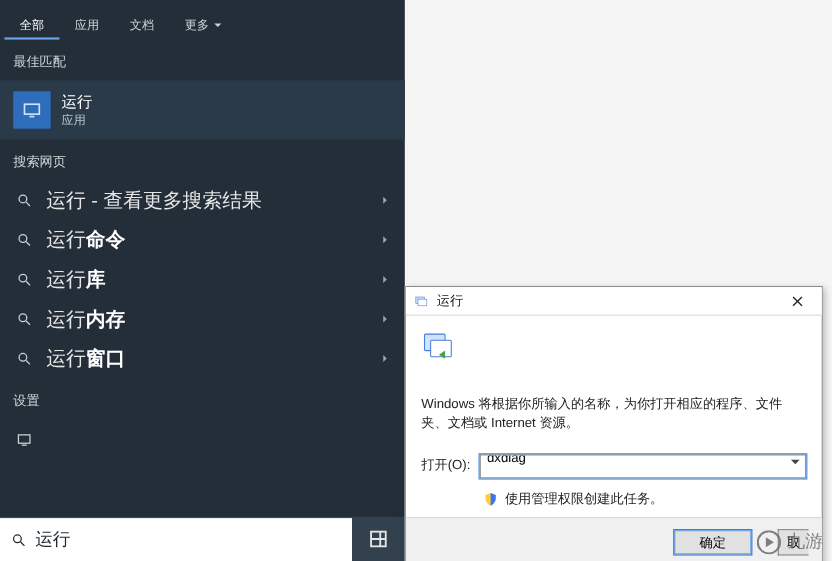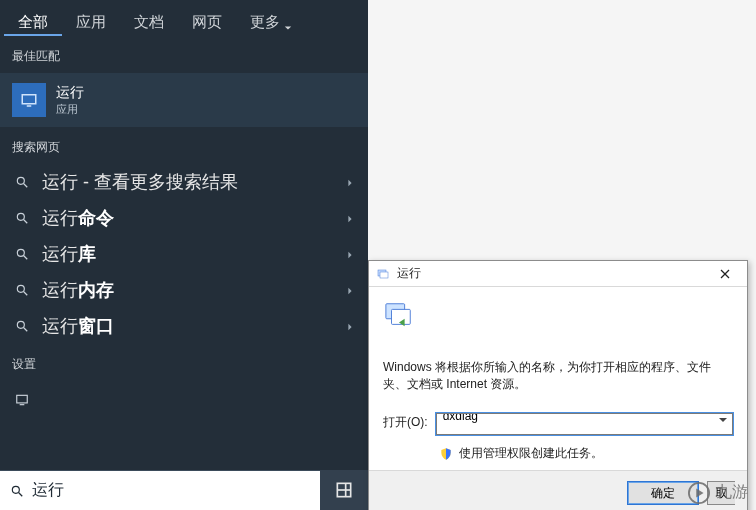--- a/index.html
+++ b/index.html
@@ -1,21 +1,21 @@
 <!DOCTYPE html>
 <html><head>
 <meta charset="utf-8">
 <style>
 * { margin: 0; padding: 0; box-sizing: border-box; font-family: "Microsoft YaHei", "Segoe UI", sans-serif; }
 body { width: 756px; height: 510px; background: #f5f5f5; position: relative; overflow: hidden; }
 
 .start-panel { position: absolute; left: 0; top: 0; width: 368px; height: 510px; background: #232e39; color: #e6e6e6; display: flex; flex-direction: column; }
 
 .tabs { display: flex; height: 36px; padding-left: 4px; }
-.tab { padding: 16px 14px 6px; font-size: 15px; color: #d0d4d8; cursor: pointer; border-bottom: 2px solid transparent; display: flex; align-items: center; gap: 4px; }
+.tab { padding: 16px 14px 6px; font-size: 11px; color: #d0d4d8; cursor: pointer; border-bottom: 2px solid transparent; display: flex; align-items: center; gap: 4px; }
 .tab.active { border-bottom-color: #6aa5e8; color: #fff; }
 .chev-down { display: inline-block; width: 8px; height: 8px; }
 .chev-down svg { width: 8px; height: 8px; fill: #d0d4d8; }
 
 .section-label { font-size: 12px; color: #d0d4d8; padding: 12px 12px 8px; }
 
 .best-match { display: flex; align-items: center; padding: 10px 12px; background: #2a3a49; }
 .app-icon { width: 34px; height: 34px; background: #2d6dbc; display: flex; align-items: center; justify-content: center; margin-right: 10px; }
 .app-icon svg { width: 18px; height: 18px; fill: #cfe3fb; }
 .best-match .label-col { display: flex; flex-direction: column; }
@@ -67,39 +67,38 @@
 .run-combo { flex:1; position:relative; }
 .run-combo input { width:100%; height:22px; border:1px solid #7a7a7a; outline: 1px solid #4a90e2; padding: 0 20px 16px 6px; font-size:12px; }
 .run-combo .dd { position:absolute; right:4px; top:5px; width:12px; height:12px; display:flex; align-items:center; justify-content:center; }
 .run-combo .dd svg { width:10px; height:10px; fill:#444; }
 
 .run-admin { display:flex; align-items:center; gap:6px; margin: 10px 0 0 56px; font-size:12px; }
 .shield { width:14px; height:14px; }
 .shield svg { width:14px; height:14px; }
 
 .run-buttons { background:#f0f0f0; border-top:1px solid #d9d9d9; padding: 10px 12px; display:flex; justify-content:flex-end; gap:8px; }
-.win-btn { min-width:72px; height:24px; font-size:12px; background:#e1e1e1; border:1px solid #898989; cursor:pointer; }
+.win-btn { min-width:72px; height:24px; font-size:12px; background:#e1e1e1; border:1px solid #898989; cursor:pointer;margin-left:15px; }
 .win-btn.primary { border:1px solid #2e75d4; box-shadow: inset 0 0 0 1px #6aa5e8; }
 .win-btn.cut { width:28px; min-width:0; border-right:none; }
 
 
 .wm { position:absolute; right:8px; bottom:6px; display:flex; align-items:flex-start; gap:6px; font-size:16px; color:#6b6b6b; opacity:0.85; }
 .wm .logo { width:22px; height:22px; }
 .wm .logo svg { width:22px; height:22px; }
 </style>
 </head>
 <body>
 
 <div class="start-panel">
 
   <div class="tabs">
     <div class="tab active">全部</div>
     <div class="tab">应用</div>
     <div class="tab">文档</div>
-    <div class="tab">网页</div>
     <div class="tab">
       <span>更多</span>
       <span class="chev-down">
         <svg viewBox="0 0 10 10">
             <path d="M1 3l4 4 4-4z"></path>
           </svg>
       </span>
     </div>
   </div>
 

